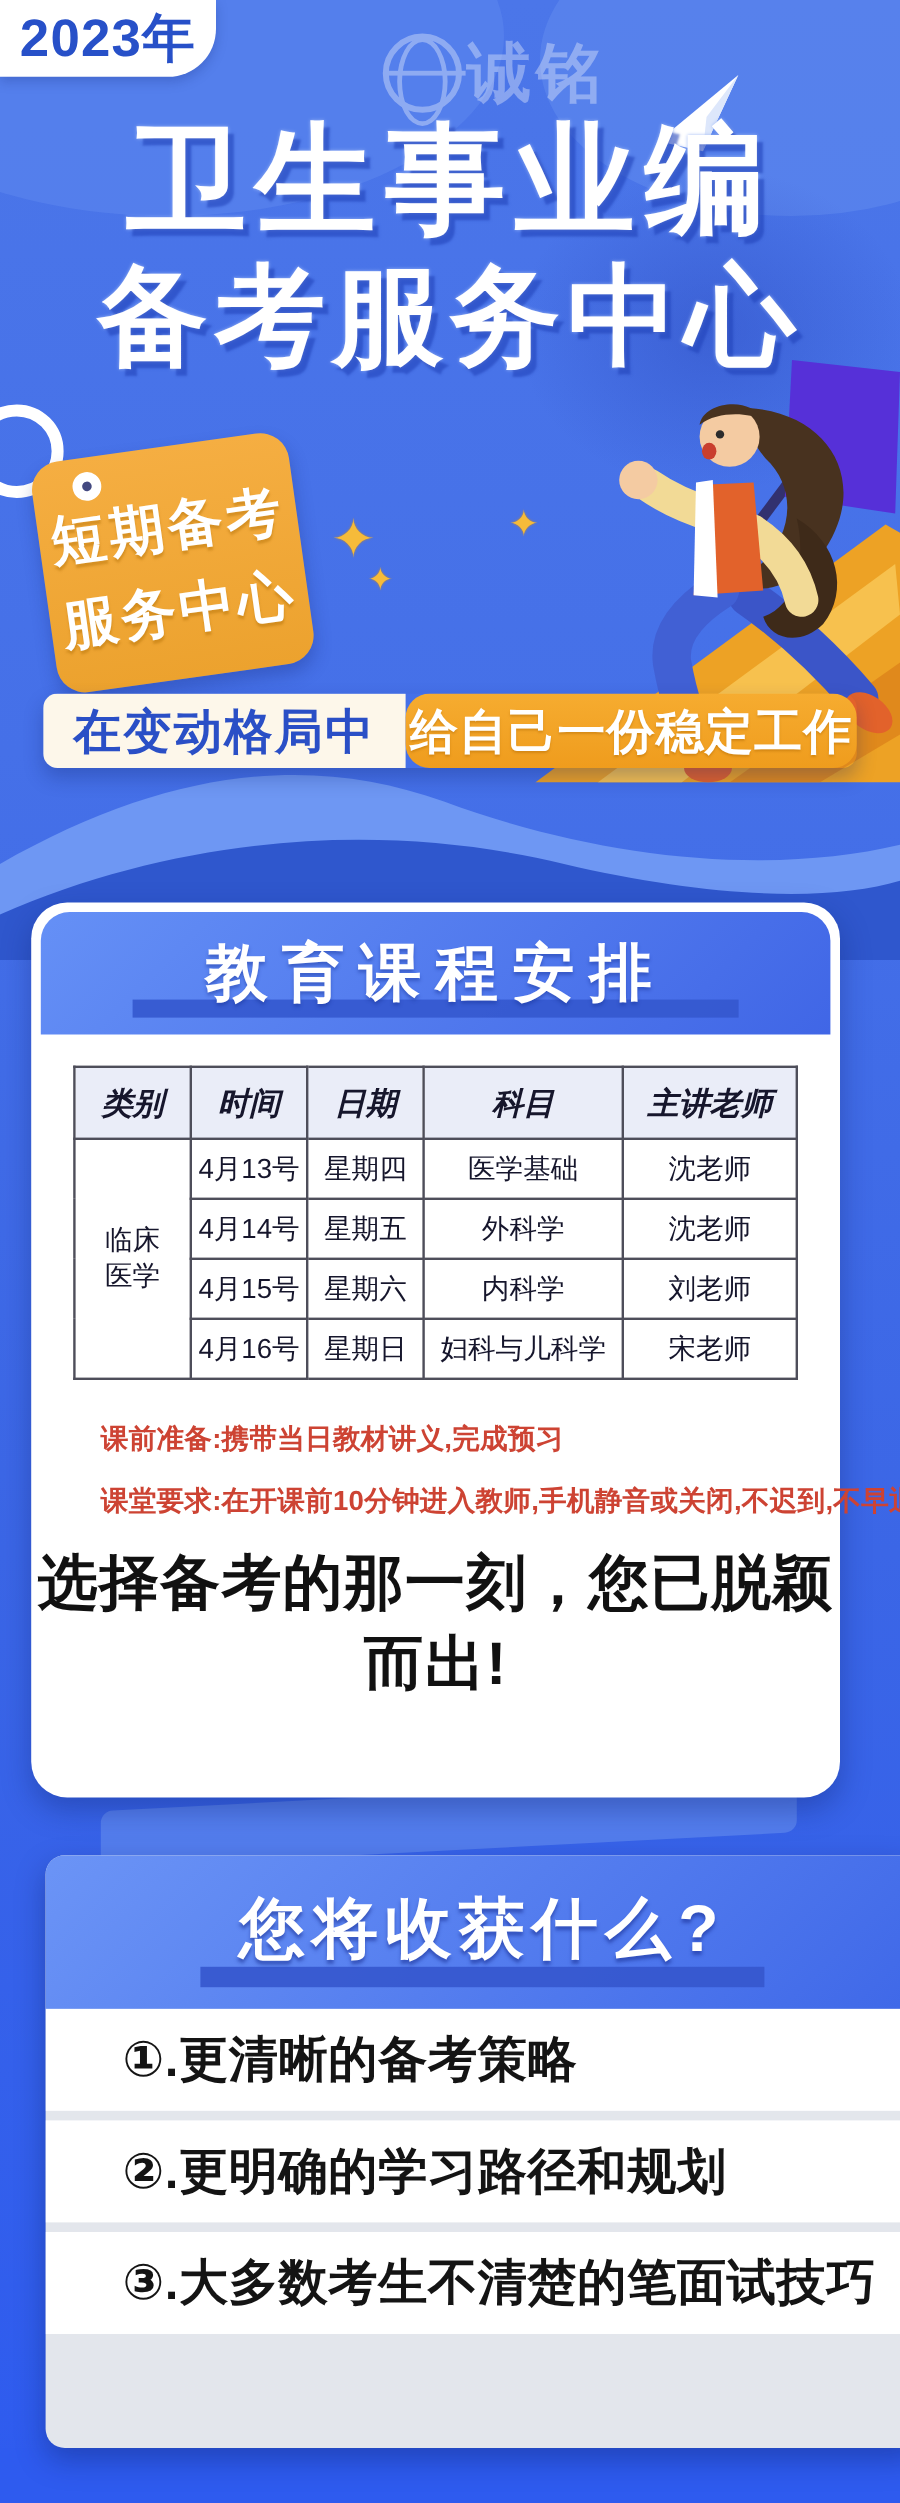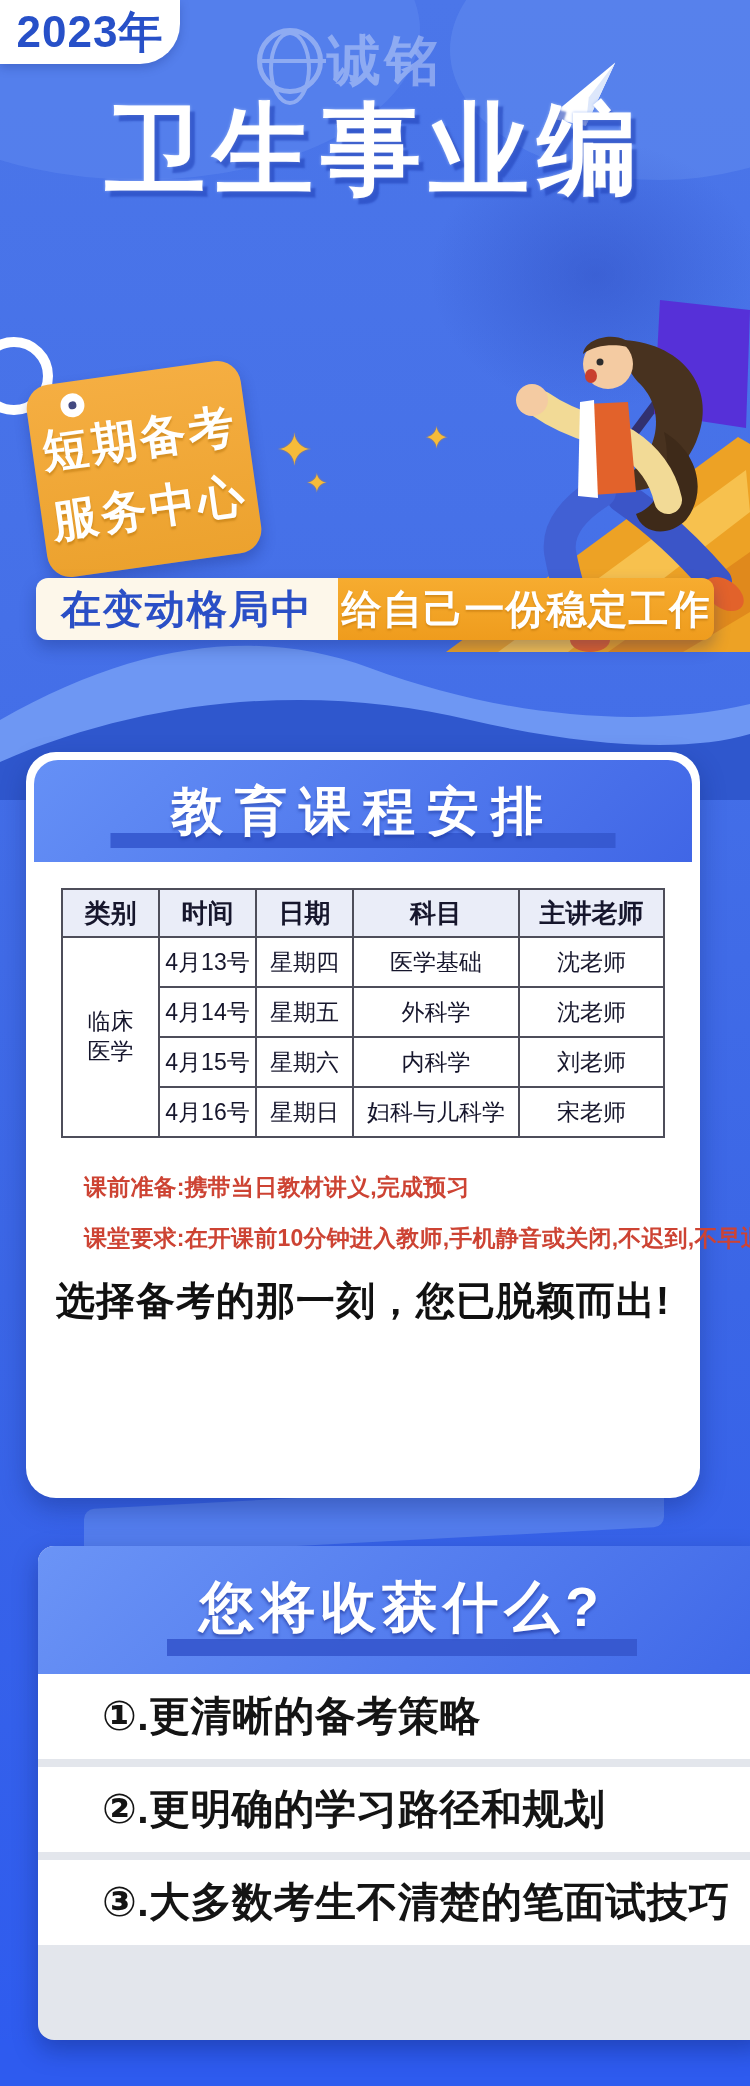--- a/index.html
+++ b/index.html
@@ -15,21 +15,21 @@
   .streak{position:absolute;left:84px;top:1494px;width:580px;height:48px;background:#6f98f2;
           opacity:.5;transform:skewY(-3deg);border-radius:10px;}
   .bottom-band{position:absolute;left:0;top:2040px;width:750px;height:46px;background:#2e5bef;}
   
   .year-badge{position:absolute;left:0;top:0;width:180px;height:64px;background:#ffffff;
               border-bottom-right-radius:40px;display:flex;align-items:center;justify-content:center;
               box-shadow:0 4px 10px rgba(20,40,120,.25);}
   .year-badge span{color:#2750c8;font-size:44px;font-weight:800;letter-spacing:1px;}
   
   .watermark{position:absolute;left:195px;top:18px;width:310px;height:86px;opacity:.34;
-             color:#ffffff;display:flex;align-items:center;justify-content:center;gap:4px;
+             color:#ffffff;display:flex;align-items:center;justify-content:flex-end;gap:4px;
              filter:blur(.6px);}
   .wm-globe{width:66px;height:66px;border:5px solid #fff;border-radius:50%;position:relative;flex:none;}
   .wm-globe:before{content:"";position:absolute;left:50%;top:-2px;width:34px;height:66px;
                    border:4px solid #fff;border-radius:50%;transform:translateX(-50%);}
   .wm-globe:after{content:"";position:absolute;left:-2px;top:50%;width:66px;height:0;
                   border-top:4px solid #fff;transform:translateY(-50%);}
   .wm-text{font-size:54px;font-weight:800;letter-spacing:4px;}
   
   .hero-t1,.hero-t2{position:absolute;left:0;width:750px;text-align:center;color:#ffffff;
         font-weight:900;text-shadow:5px 6px 2px rgba(34,66,185,.6),0 0 3px #9db8f5;}
@@ -51,46 +51,46 @@
   .sparkle{position:absolute;color:#f6bb3a;text-shadow:0 0 2px #d98f10;}
   .sp1{left:276px;top:424px;font-size:44px;}
   .sp2{left:306px;top:468px;font-size:26px;}
   .sp3{left:424px;top:420px;font-size:30px;}
   
   .banner{position:absolute;left:36px;top:578px;width:678px;height:62px;display:flex;
           border-radius:12px;overflow:hidden;box-shadow:0 8px 16px rgba(15,35,110,.3);}
   .banner-left{width:302px;background:#fdf7ea;display:flex;align-items:center;justify-content:center;}
   .banner-left span{color:#2a4fc6;font-size:40px;font-weight:900;letter-spacing:2px;}
   .banner-right{flex:1;background:linear-gradient(180deg,#f6ac30,#ef9c1d);
-          display:flex;align-items:center;justify-content:center;}
+          display:flex;align-items:center;justify-content:center;border-radius:20px;}
   .banner-right span{color:#ffffff;font-size:40px;font-weight:900;letter-spacing:1px;
           text-shadow:0 2px 2px rgba(170,100,0,.4);}
   
   .card1{position:absolute;left:26px;top:752px;width:674px;height:746px;background:#ffffff;
          border-radius:30px;box-shadow:0 10px 24px rgba(15,35,110,.35);}
   .card1-header{position:relative;margin:8px 8px 0 8px;height:102px;border-radius:24px 24px 0 0;
          background:linear-gradient(135deg,#6590f6,#4066e6);overflow:hidden;}
   .hbar1{position:absolute;left:50%;transform:translateX(-50%);bottom:14px;width:505px;height:15px;
          background:#3458ce;opacity:.9;}
   .card1-title{position:relative;z-index:2;text-align:center;line-height:102px;color:#fff;
          font-size:52px;font-weight:900;letter-spacing:12px;text-shadow:0 3px 3px rgba(25,50,150,.45);}
   .pill{margin:24px auto 0;width:430px;height:66px;border-radius:40px;
         background:linear-gradient(180deg,#5c86f2,#3e68e8);border:5px solid #cfdffa;
         display:flex;align-items:center;justify-content:center;
         box-shadow:0 4px 8px rgba(40,70,180,.35);}
   .pill span{color:#fff;font-size:34px;font-weight:800;letter-spacing:1px;}
   table.sched{margin:26px auto 0;border-collapse:collapse;table-layout:fixed;width:602px;}
   table.sched th,table.sched td{border:2px solid #4e4e5a;text-align:center;vertical-align:middle;
         color:#16162c;padding:0 2px;overflow:hidden;}
-  table.sched th{height:48px;background:#eaedf8;font-size:26px;font-weight:800;}
+  table.sched th{height:60px;background:#eaedf8;font-size:26px;font-weight:800;font-style:italic;}
   table.sched td{height:50px;font-size:23px;font-weight:500;background:#ffffff;}
   td.cat{font-size:28px;font-weight:800;line-height:1.3;}
   .notes{margin:34px 0 0 58px;}
   .notes p{margin:0 0 20px 0;color:#cd4333;font-size:23px;font-weight:800;letter-spacing:.2px;white-space:nowrap;}
-  .slogan{text-align:center;color:#111111;font-size:39px;font-weight:900;letter-spacing:1px;}
+  .slogan{text-align:center;color:#111111;font-size:50px;font-weight:900;letter-spacing:1px;}
   
   .card2{position:absolute;left:38px;top:1546px;width:728px;height:494px;border-radius:16px;
          overflow:hidden;background:#e3e6ec;box-shadow:0 10px 24px rgba(10,25,90,.35);}
   .card2-header{position:relative;height:128px;background:linear-gradient(135deg,#6b94f6,#3f68e8);}
   .hbar2{position:absolute;left:50%;transform:translateX(-50%);bottom:18px;width:470px;height:17px;
          background:#3557cd;opacity:.9;}
   .card2-title{position:relative;z-index:2;text-align:center;line-height:122px;color:#fff;
          font-size:55px;font-weight:900;letter-spacing:6px;text-shadow:0 3px 3px rgba(20,40,140,.5);}
   .benefit-rows{display:flex;flex-direction:column;gap:8px;}
   .benefit-row{background:#ffffff;height:85px;display:flex;align-items:center;padding-left:64px;}
@@ -119,20 +119,21 @@
     <div class="wm-globe"></div>
     <div class="wm-text">诚铭</div>
   </div>
 
   <svg class="plane" width="78" height="72" viewBox="0 0 78 72">
     <path d="M2,50 L74,2 L38,62 Z" fill="#ffffff"></path>
     <path d="M38,62 L44,34 L74,2 Z" fill="#dde7fb"></path>
   </svg>
 
   <div class="hero-t1">卫生事业编</div>
+  <div class="hero-t2">备考服务中心</div>
 
   <svg class="string-svg" width="140" height="110" viewBox="0 0 140 110">
     <circle cx="40" cy="46" r="34" fill="none" stroke="#ffffff" stroke-width="10"></circle>
     <path d="M70,60 Q86,78 100,68 T128,62" fill="none" stroke="#ffffff" stroke-width="6" stroke-linecap="round"></path>
     <circle cx="92" cy="70" r="9" fill="none" stroke="#ffffff" stroke-width="6"></circle>
   </svg>
 
   <div class="tag">
     <div class="tag-hole"></div>
     <div class="tag-line">短期备考</div>

